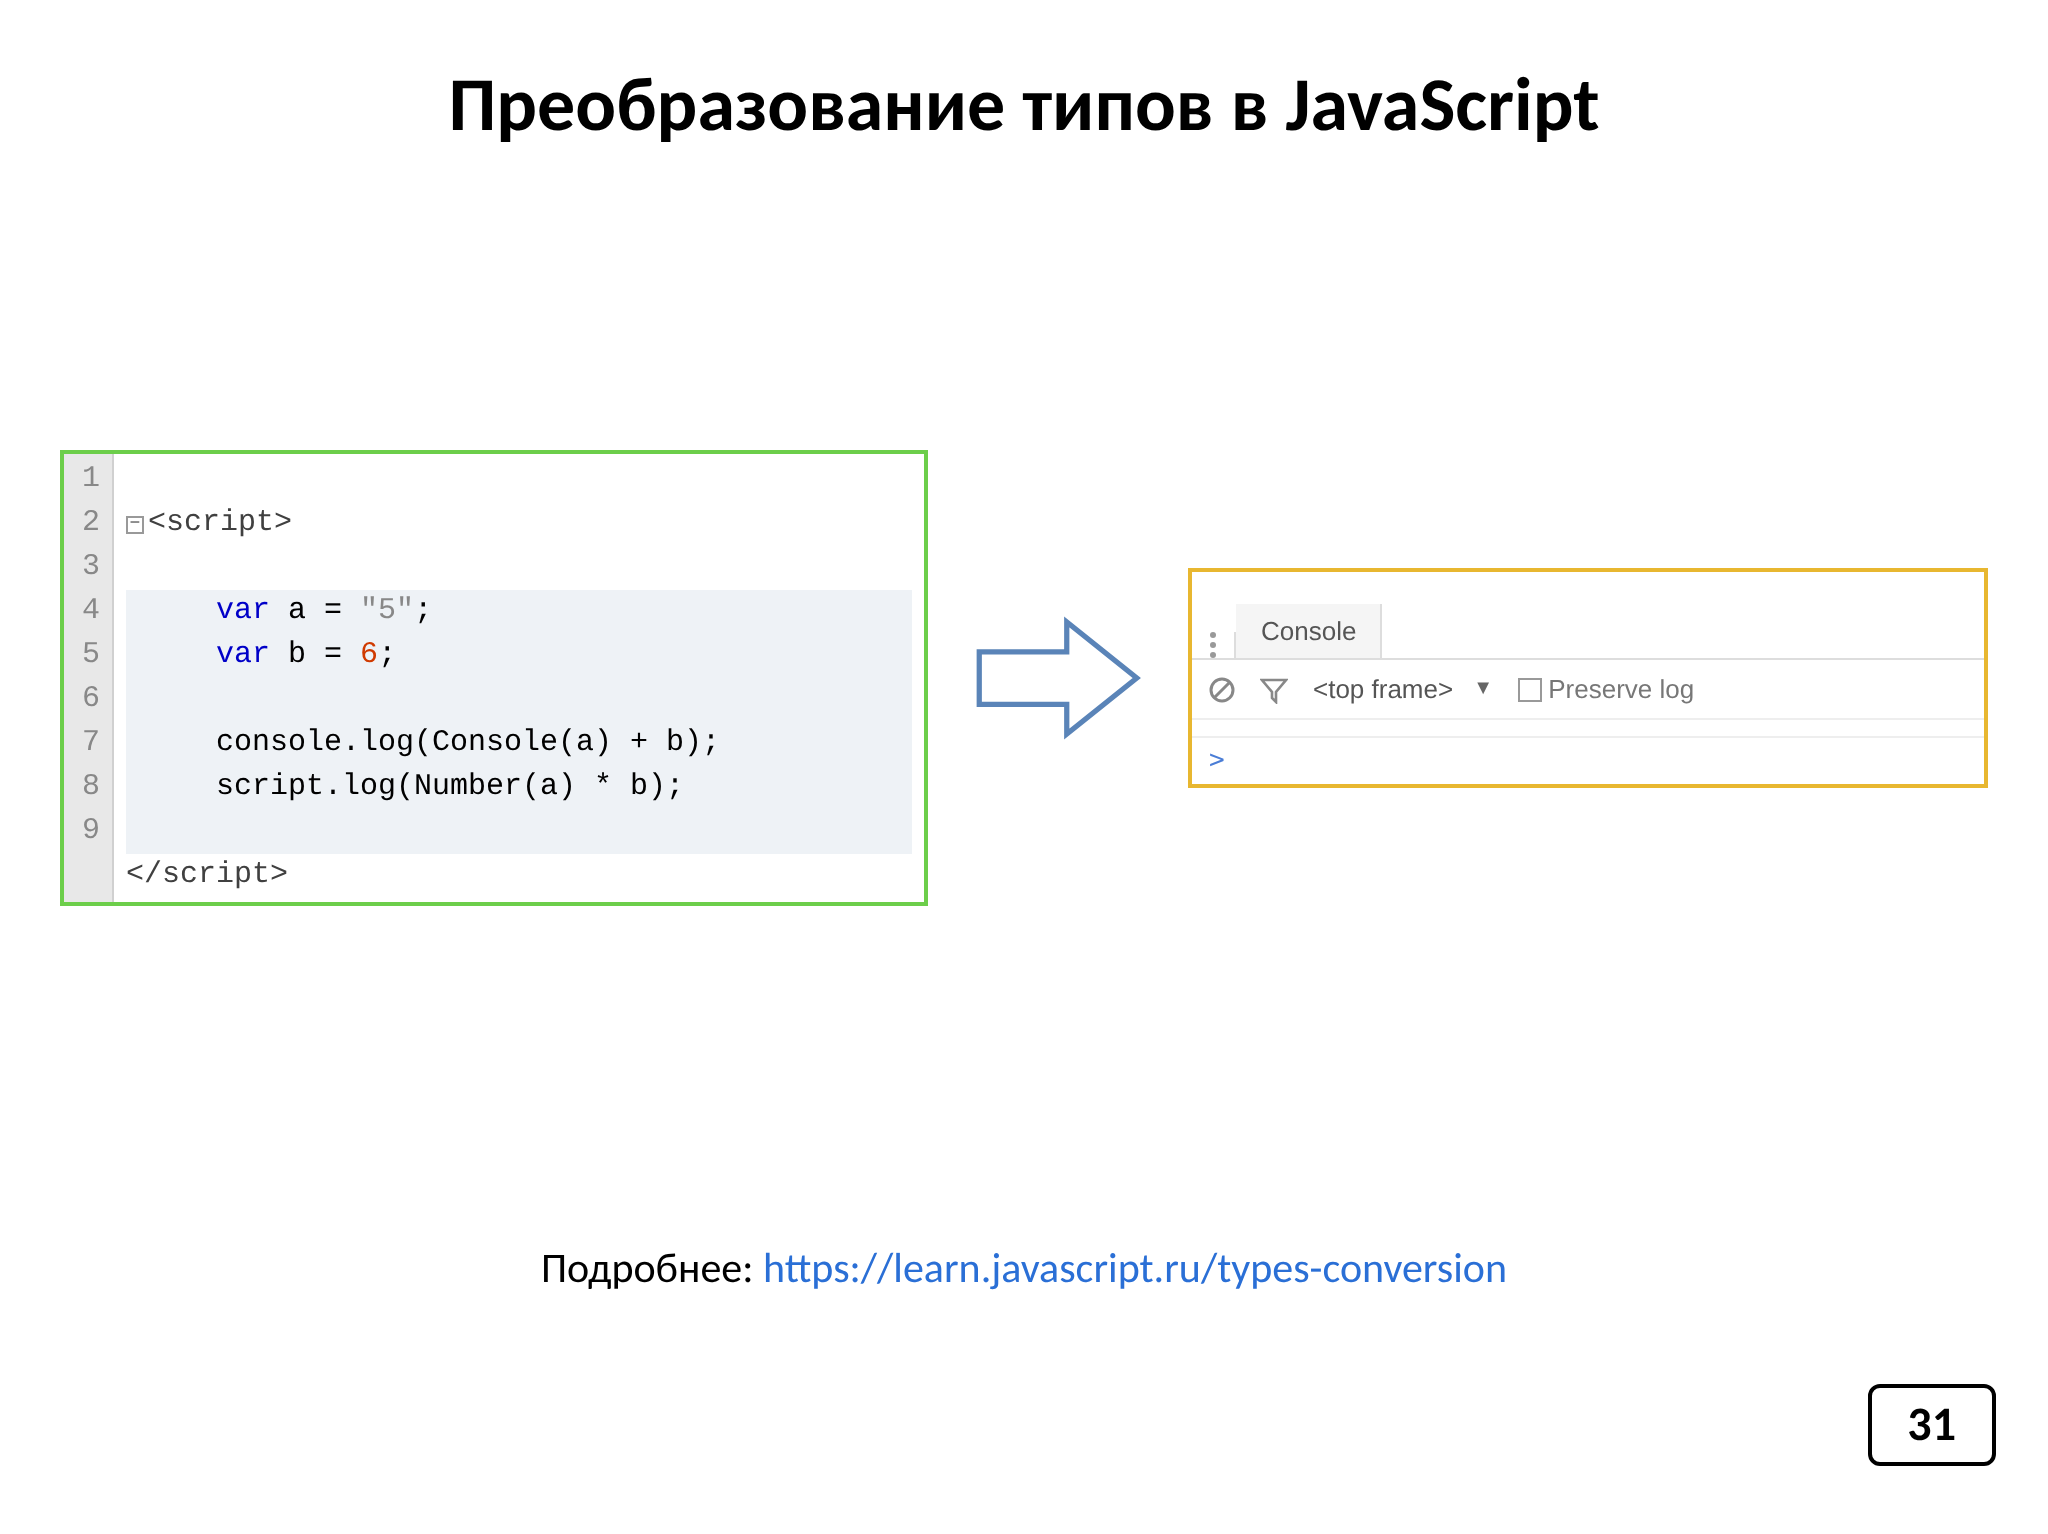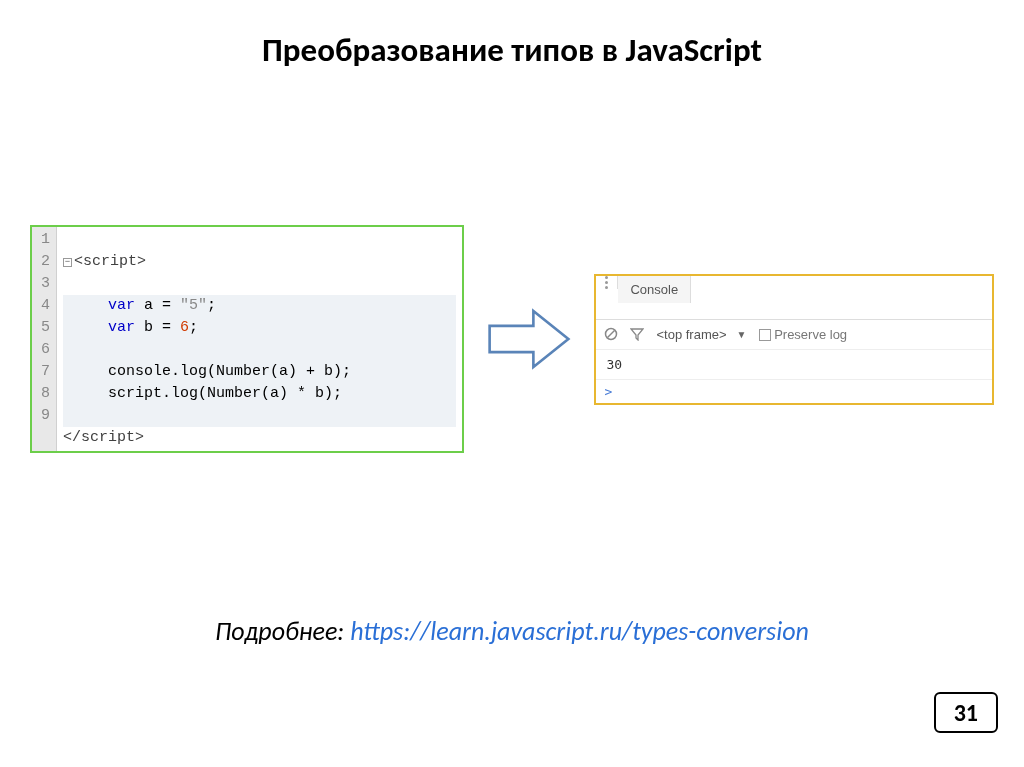--- a/index.html
+++ b/index.html
@@ -6,21 +6,21 @@
   body {
     width: 1024px;
     height: 767px;
     background: #fff;
     font-family: Calibri, Arial, sans-serif;
     position: relative;
     overflow: hidden;
   }
   .slide-title {
     text-align: center;
-    font-size: 33px;
+    font-size: 38px;
     font-weight: bold;
     color: #000;
     padding-top: 30px;
   }
   .content-area {
     position: absolute;
     top: 225px;
     left: 30px;
     right: 30px;
     display: flex;
@@ -82,21 +82,21 @@
     border: 2px solid #e8b730;
     background: #fff;
     width: 400px;
     font-family: Arial, sans-serif;
     font-size: 13px;
     color: #444;
   }
   .console-tabs {
     border-bottom: 1px solid #ddd;
     display: flex;
-    align-items: flex-start;
+    align-items: flex-end;
     height: 44px;
   }
   .drag-dots {
     width: 22px;
     display: flex;
     flex-direction: column;
     align-items: center;
     justify-content: center;
     gap: 2px;
     border-right: 1px solid #ddd;
@@ -138,23 +138,22 @@
     color: #4a7dd6;
     font-family: Consolas, monospace;
     font-size: 13px;
   }
   
   .footer-link {
     position: absolute;
     bottom: 120px;
     width: 100%;
     text-align: center;
-    font-size: 26px;
+    font-size: 21px;
     color: #000;
-    font-style: italic;
   }
   .footer-link .url { color: #2a6fd6; }
   
   .pagenum {
     position: absolute;
     right: 26px;
     bottom: 34px;
     border: 2px solid #000;
     border-radius: 6px;
     padding: 4px 18px;
@@ -180,21 +179,21 @@
       <div>7</div>
       <div>8</div>
       <div>9</div>
     </div>
     <div class="code-body">
 <span class="fold-mark">−</span><span class="tag">&lt;script&gt;</span>
 <span> </span>
 <span class="hl">     <span class="kw">var</span><span class="pln"> a = </span><span class="str">"5"</span><span class="pln">;</span></span>
 <span class="hl">     <span class="kw">var</span><span class="pln"> b = </span><span class="num">6</span><span class="pln">;</span></span>
 <span class="hl"> </span>
-<span class="hl">     <span class="pln">console.log(Number(a) + b);</span></span>
+<span class="hl">     <span class="pln">console.log(Console(a) + b);</span></span>
 <span class="hl">     <span class="pln">script.log(Number(a) * b);</span></span>
 <span class="hl"> </span>
 <span class="tag">&lt;/script&gt;</span></div>
   </div>
 
   <div class="arrow">
     <svg viewBox="0 0 100 80">
       <path d="M5 25 L55 25 L55 8 L95 40 L55 72 L55 55 L5 55 Z" fill="#ffffff" stroke="#5a84b8" stroke-width="3"></path>
     </svg>
   </div>
@@ -223,21 +222,20 @@
       <span class="frame-sel">
         <span>&lt;top frame&gt;</span>
         <span class="tri">▼</span>
       </span>
       <span>
         <span class="checkbox"></span>
         <span>Preserve log</span>
       </span>
     </div>
     <div class="console-output">
-      <div>30</div>
     </div>
     <div class="prompt-line">&gt;</div>
   </div>
 
 </div>
 
 <div class="footer-link">
   <span>Подробнее: </span><span class="url">https://learn.javascript.ru/types-conversion</span>
 </div>
 

